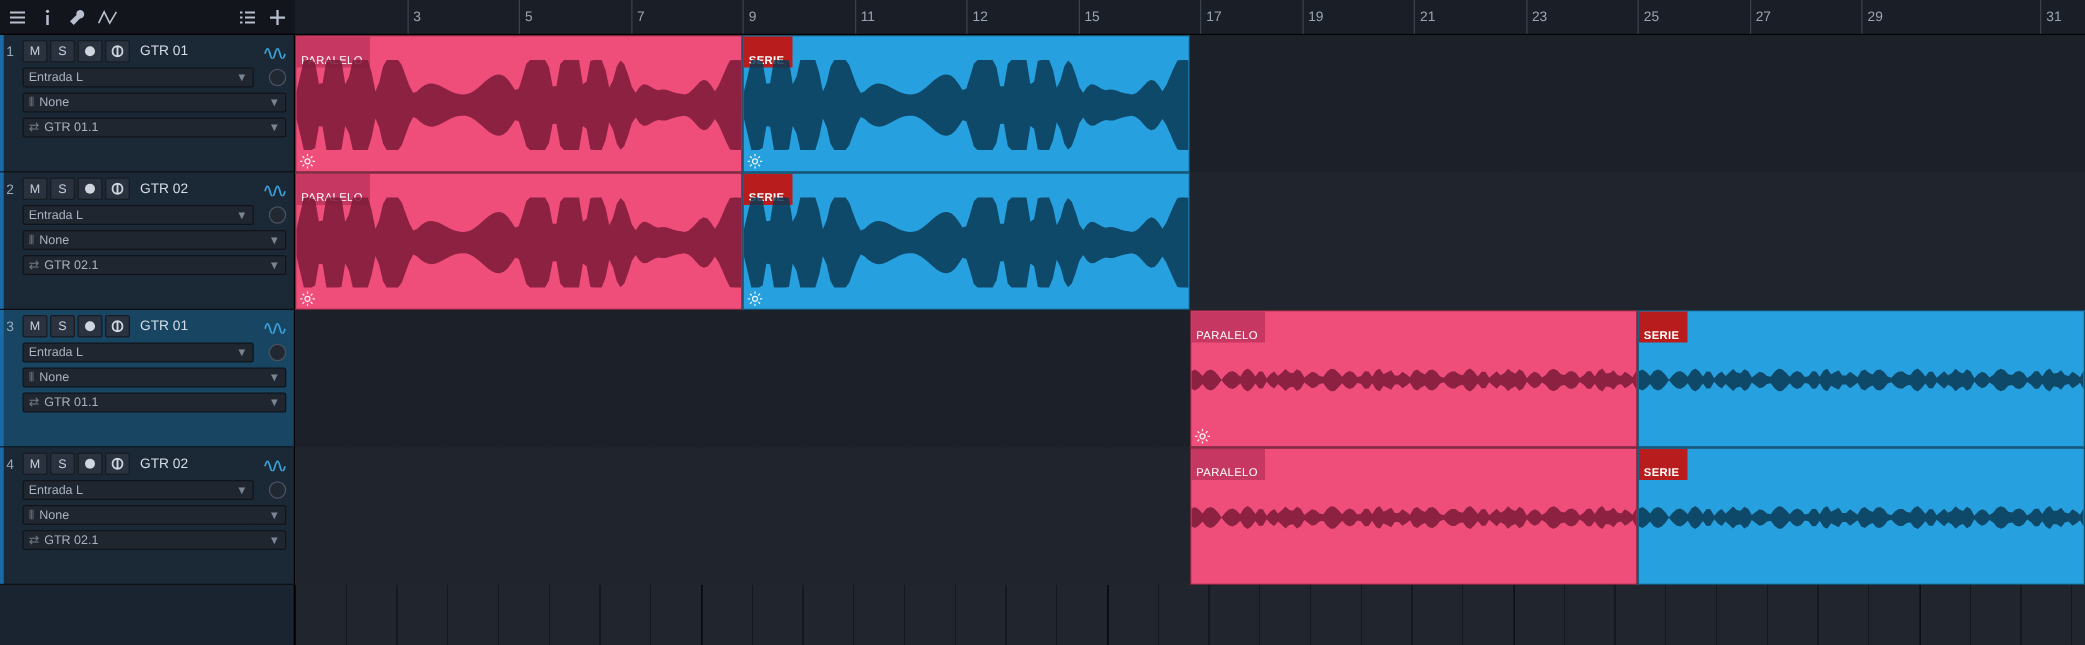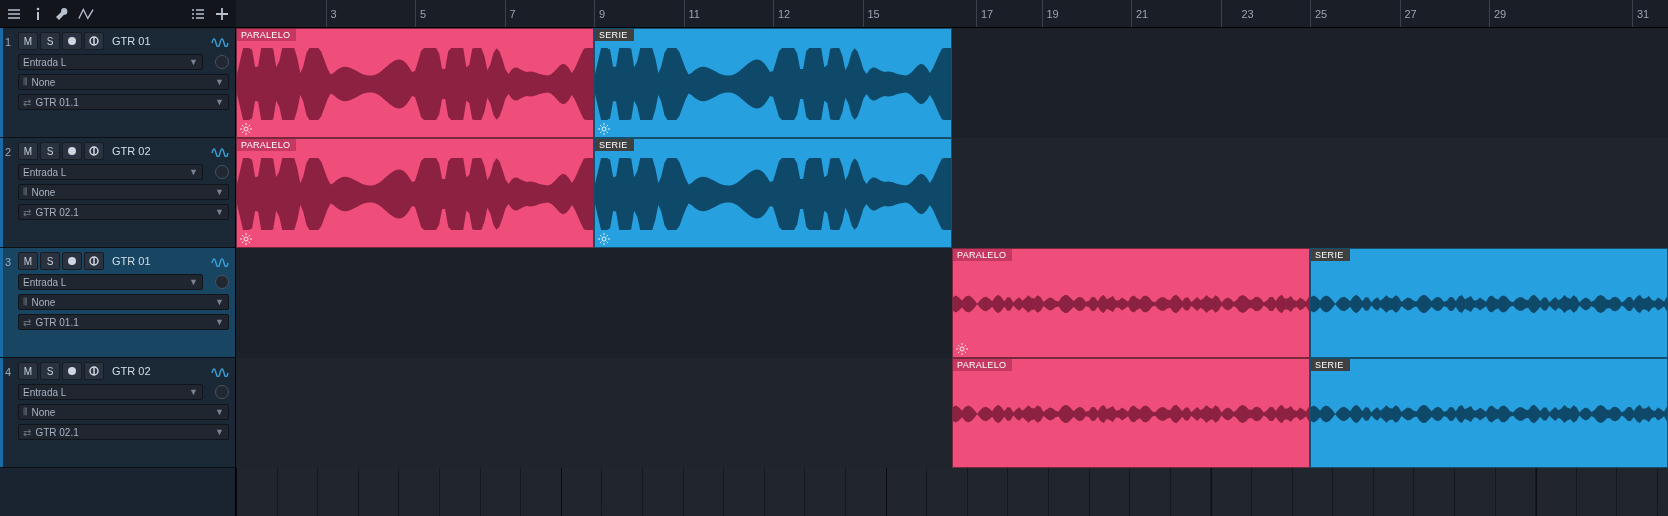--- a/index.html
+++ b/index.html
@@ -77,27 +77,27 @@
   .clip {
     position:absolute; top:0; height:110px;
     border:1px solid rgba(0,0,0,.5);
     overflow:hidden;
     cursor:pointer;
   }
   .clip.pink { background:#f04e7a; }
   .clip.blue { background:#27a0e0; }
   .clip .label {
     position:absolute; top:0; left:0;
-    padding:1px 6px 1px 4px;
+    padding:14px 6px 1px 4px;
     font-size:9px; letter-spacing:.3px;
     color:#fff;
     background:rgba(0,0,0,.18);
   }
   .clip.pink .label { background:#c63862; }
-  .clip.blue .label { background:#404040; }
+  .clip.blue .label { background:#b91c1c;font-weight:bold; }
   .clip .gear {
     position:absolute; left:3px; bottom:2px; width:12px;height:12px;
     color:#fff; opacity:.9;
   }
   .clip svg.wave { position:absolute; left:0; right:0; top:16px; bottom:0; width:100%; height:78px; }
 
   
   .soft svg.wave { top:26px; height:58px; }
 </style>
 </head>
@@ -161,33 +161,33 @@
           <span class="lbl">11</span>
         </div>
         <div class="ruler-tick" style="left: 537px;">
           <div class="line"></div>
           <span class="lbl">12</span>
         </div>
         <div class="ruler-tick" style="left: 626.5px;">
           <div class="line"></div>
           <span class="lbl">15</span>
         </div>
-        <div class="ruler-tick" style="left: 740px;">
+        <div class="ruler-tick" style="left: 724px;">
           <div class="line"></div>
           <span class="lbl">17</span>
         </div>
         <div class="ruler-tick" style="left: 805.5px; align-items: center;">
           <div class="line"></div>
           <span class="lbl">19</span>
         </div>
         <div class="ruler-tick" style="left: 895px;">
           <div class="line"></div>
           <span class="lbl">21</span>
         </div>
-        <div class="ruler-tick" style="left: 984.5px; gap: 16px;">
+        <div class="ruler-tick" style="left: 984.5px;">
           <div class="line"></div>
           <span class="lbl">23</span>
         </div>
         <div class="ruler-tick" style="left: 1074px;">
           <div class="line"></div>
           <span class="lbl">25</span>
         </div>
         <div class="ruler-tick" style="left: 1163.5px;">
           <div class="line"></div>
           <span class="lbl">27</span>

